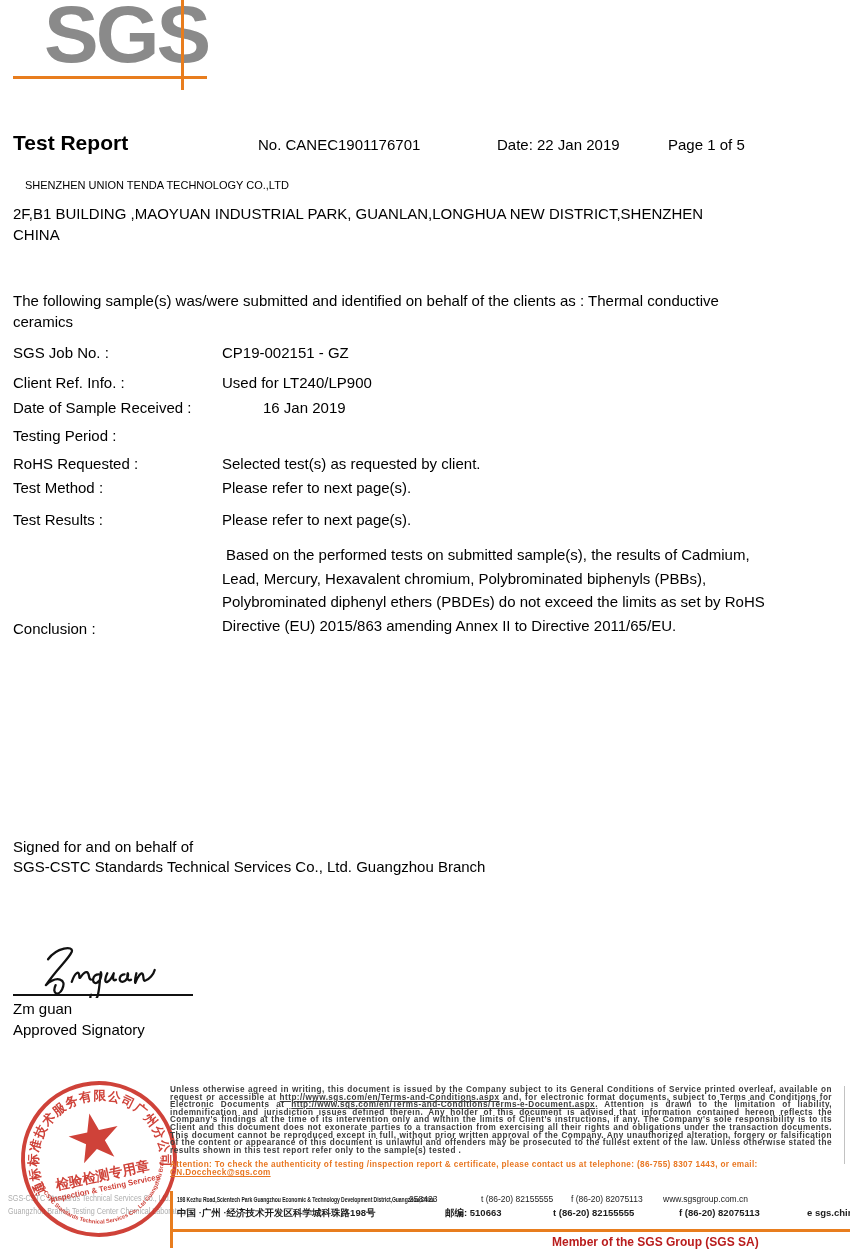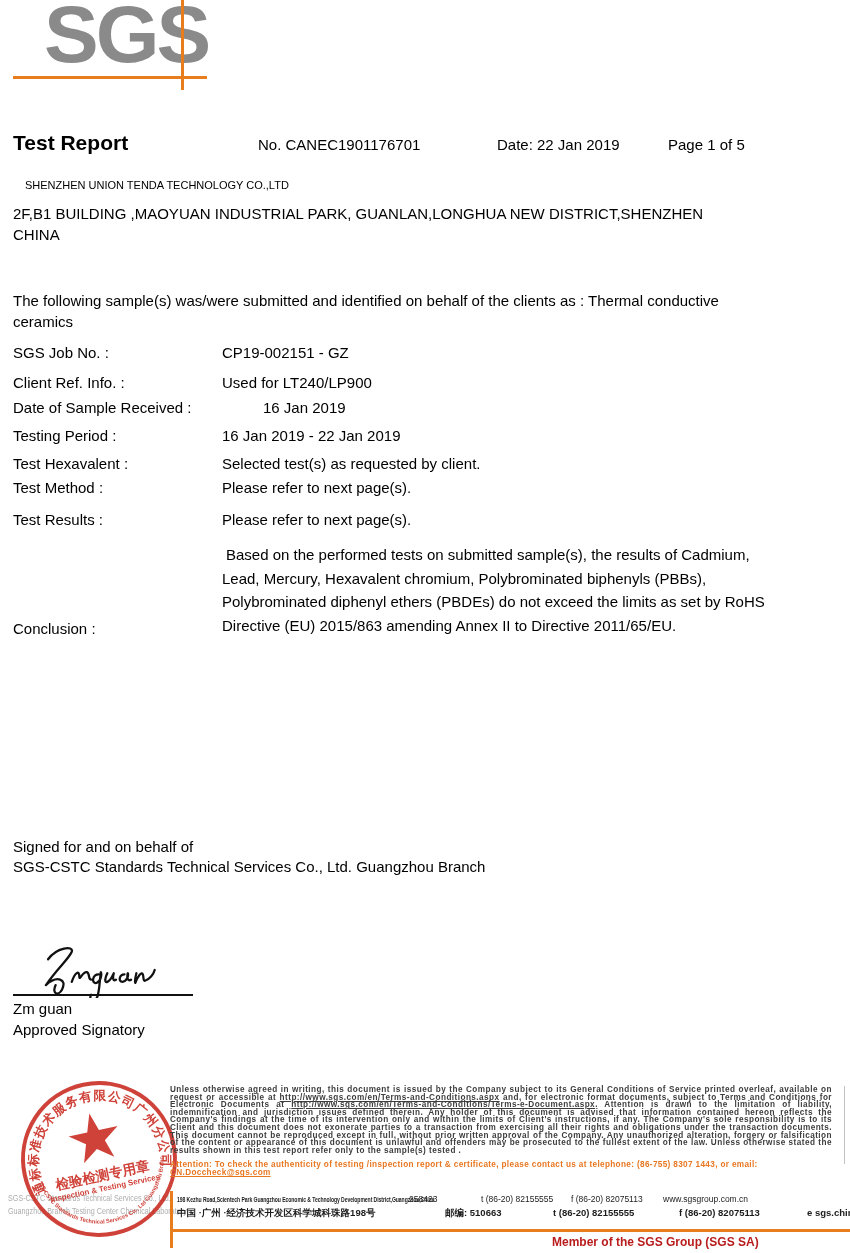--- a/index.html
+++ b/index.html
@@ -99,24 +99,23 @@
     <div class="row row-1">
       <span class="lbl">Client Ref. Info. :</span>
       <span class="val">Used for LT240/LP900</span>
     </div>
     <div class="row row-2">
       <span class="lbl">Date of Sample Received :</span>
       <span class="val">16 Jan 2019</span>
     </div>
     <div class="row row-3">
       <span class="lbl">Testing Period :</span>
-      <span class="val">16 Jan 2019 - 22 Jan 2019</span>
     </div>
     <div class="row row-4">
-      <span class="lbl">Test Hexavalent :</span>
+      <span class="lbl">RoHS Requested :</span>
       <span class="val">Selected test(s) as requested by client.</span>
     </div>
     <div class="row row-5">
       <span class="lbl">Test Method :</span>
       <span class="val">Please refer to next page(s).</span>
     </div>
     <div class="row row-6">
       <span class="lbl">Test Results :</span>
       <span class="val">Please refer to next page(s).</span>
     </div>

